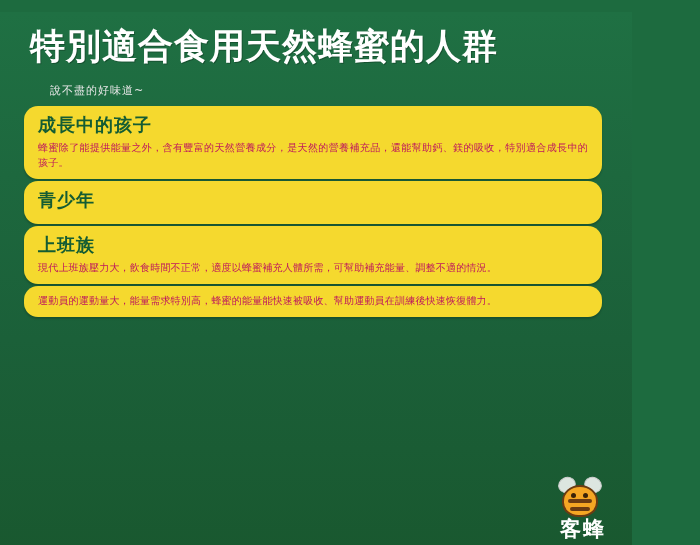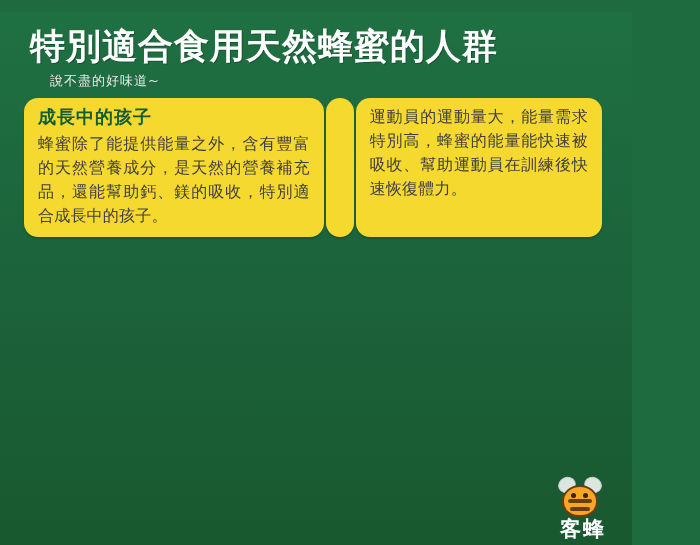--- a/index.html
+++ b/index.html
@@ -27,48 +27,48 @@
     color: #ffffff;
     font-size: 35px;
     font-weight: bold;
     letter-spacing: 1px;
     line-height: 1.15;
     margin: 4px 0 0 14px;
     text-shadow: 1px 1px 0 rgba(0,0,0,0.25);
   }
   .subtitle {
     color: #e8e8e8;
-    font-size: 13px;
-    margin: 6px 0 8px 34px;
+    font-size: 11px;
+    margin: 17px 0 8px 34px;
     letter-spacing: 1px;
   }
   .cards {
     display: flex;
-    flex-direction: row;
+    flex-direction: column;
     gap: 2px;
     margin: 0 8px;
     font-family: Liberation Serif, serif;
   }
   .card {
     background: #f5d92e;
     border-radius: 14px;
     padding: 7px 14px 9px 14px;
     box-sizing: border-box;
     box-shadow: 0 2px 2px rgba(0,0,0,0.18);
   }
   .card-title {
     color: #145c33;
     font-size: 18px;
     font-weight: bold;
     letter-spacing: 1px;
     margin-bottom: 3px;
   }
   .card-body {
-    color: #404040;
-    font-size: 16px;
+    color: #be185d;
+    font-size: 10px;
     line-height: 1.5;
     letter-spacing: 0.2px;
     text-align: justify;
   }
   .logo {
     position: absolute;
     right: 14px;
     bottom: 8px;
     width: 76px;
     height: 72px;
@@ -136,23 +136,28 @@
   <div class="subtitle">說不盡的好味道~</div>
 
   <div class="cards">
 
     <div class="card">
       <div class="card-title">成長中的孩子</div>
       <div class="card-body">蜂蜜除了能提供能量之外，含有豐富的天然營養成分，是天然的營養補充品，還能幫助鈣、鎂的吸收，特別適合成長中的孩子。</div>
     </div>
 
     <div class="card">
+      <div class="card-title">青少年</div>
     </div>
 
 
+    <div class="card">
+      <div class="card-title">上班族</div>
+      <div class="card-body">現代上班族壓力大，飲食時間不正常，適度以蜂蜜補充人體所需，可幫助補充能量、調整不適的情況。</div>
+    </div>
 
     <div class="card">
       <div class="card-body">運動員的運動量大，能量需求特別高，蜂蜜的能量能快速被吸收、幫助運動員在訓練後快速恢復體力。</div>
     </div>
 
   </div>
 
   <div class="logo">
     <div class="logo-bee">
       <div class="bee-wing bee-wing-l"></div>

